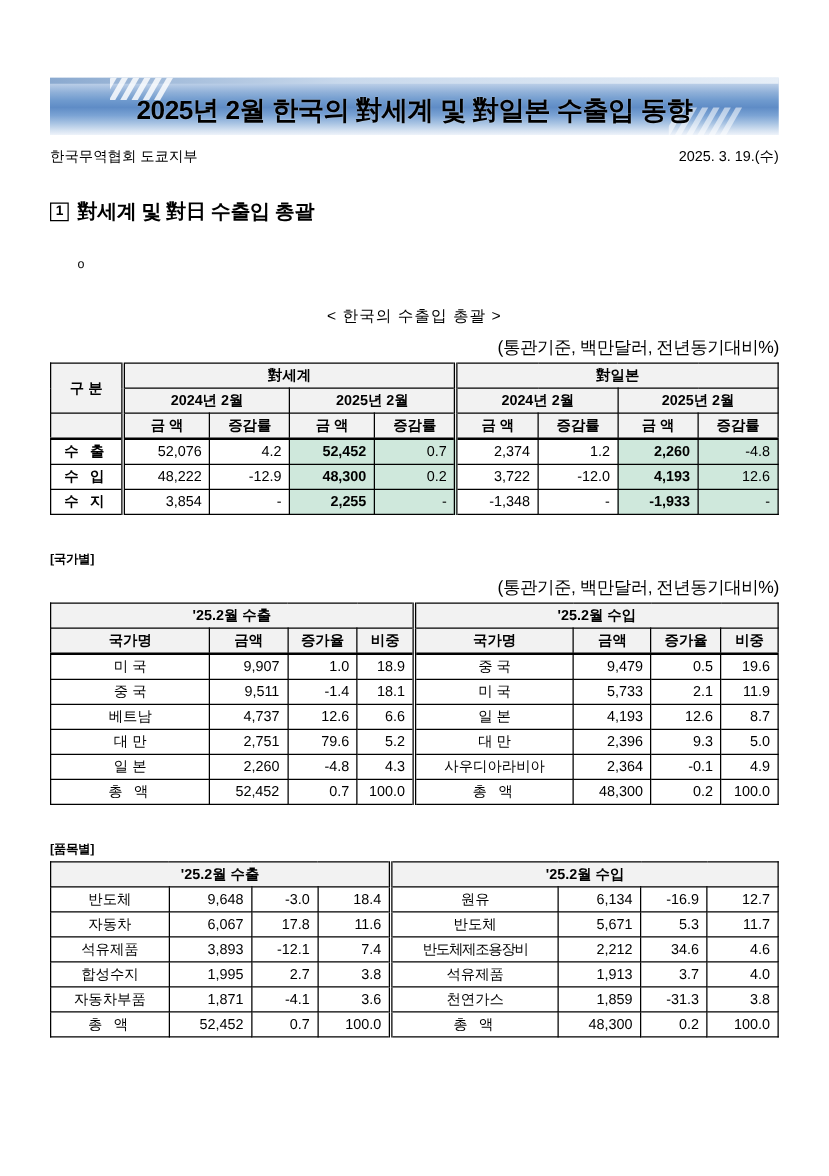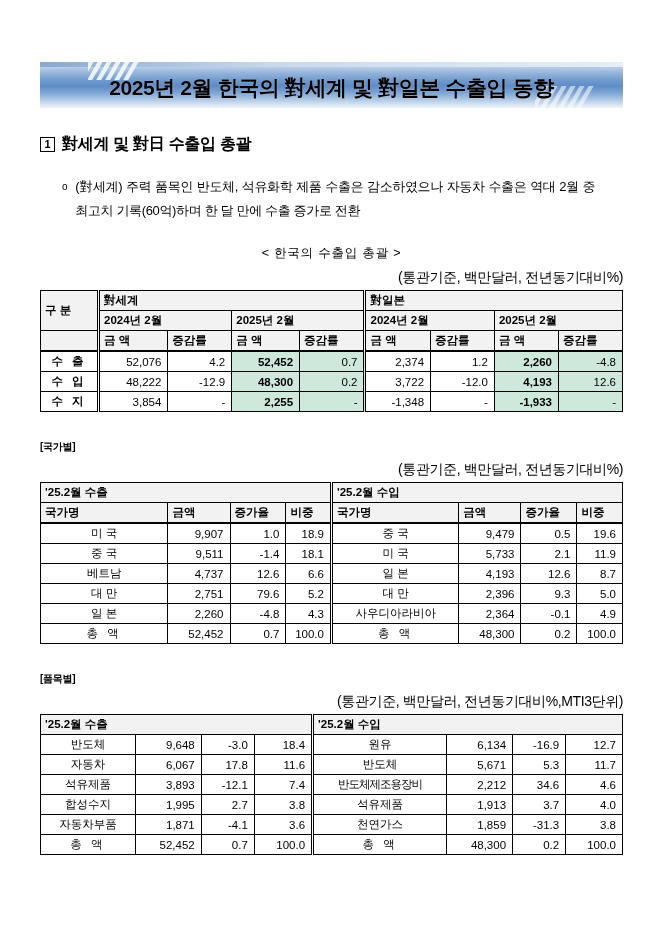--- a/index.html
+++ b/index.html
@@ -68,21 +68,21 @@
   .bullet .mark { font-size: 10px; line-height: 2.3; }
   .bullet .txt { width: 520px; text-align: justify; }
 
   
   .tbl-cap {
     text-align:center; font-size: 12.5px; margin-top: 22px; letter-spacing: 0.8px;
   }
   .unitline { text-align: right; font-size: 14px; margin-top: 7px; letter-spacing:-0.4px; }
   table { border-collapse: collapse; width: 100%; font-size: 11.5px; }
   table td, table th { border: 1px solid #000; padding: 2px 4px; height: 19px; font-weight: normal; }
-  .hdr { background: #f2f2f2; font-weight: bold; }
+  .hdr { background: #f2f2f2; text-align:center; font-weight: bold; }
   .thickb { border-bottom: 2.5px solid #000; }
   .dbl-l { border-left: 3px double #000; }
   .mint { background: #cfe8dc; font-weight: bold; }
   .mintp { background: #cfe8dc; }
   .num { text-align: right; padding-right: 6px; }
   .ctr { text-align: center; }
   .rowlbl { text-align:center; letter-spacing: 3px; font-weight:bold; }
   .tot { font-weight: bold; }
   .spaced { letter-spacing: 3px; }
 
@@ -109,29 +109,32 @@
           <i style="left:9px"></i>
           <i style="left:18px"></i>
           <i style="left:27px"></i>
           <i style="left:36px"></i>
           <i style="left:45px"></i>
       </div>
     </div>
     <div class="banner-title">2025년 2월 한국의 對세계 및 對일본 수출입 동향</div>
   </div>
 
+  <div class="byline-row">
+    <span>한국무역협회  도쿄지부</span>
+    <span>2025. 3. 19.(수)</span>
+  </div>
 
   <div class="sec-head">
     <span class="numbox">1</span>
     <span>對세계 및 對日 수출입 총괄</span>
   </div>
 
   <div class="bullet">
     <span class="mark">o</span>
-    <span class="txt">(對세계) 주력 품목인 반도체, 석유화학 제품 수출은 감소하였으나 자동차 수출은 역대 2월 중 최고치 기록(60억)하며 한 달 만에 수출 증가로 전환</span>
   </div>
 
   <div class="tbl-cap">&lt; 한국의 수출입 총괄 &gt;</div>
   <div class="unitline">(통관기준, 백만달러, 전년동기대비%)</div>
 
   <table style="margin-top:3px;">
     <tbody>
         <tr>
       <td class="hdr" rowspan="2" style="width:58px;vertical-align:middle;">구 분</td>
       <td class="hdr dbl-l" colspan="4">對세계</td>
@@ -268,21 +271,20 @@
       <td class="num">100.0</td>
       <td class="ctr spaced dbl-l">총 액</td>
       <td class="num">48,300</td>
       <td class="num">0.2</td>
       <td class="num">100.0</td>
     </tr>
   </tbody>
     </table>
 
   <div class="blk-head">[품목별]</div>
-  <div class="unitline">(통관기준, 백만달러, 전년동기대비%,MTI3단위)</div>
 
   <table style="margin-top:3px;">
     <tbody>
         <tr>
       <td class="hdr" colspan="4">'25.2월 수출</td>
       <td class="hdr dbl-l" colspan="4">'25.2월 수입</td>
     </tr>
 
     <tr>
       <td class="ctr">반도체</td>

